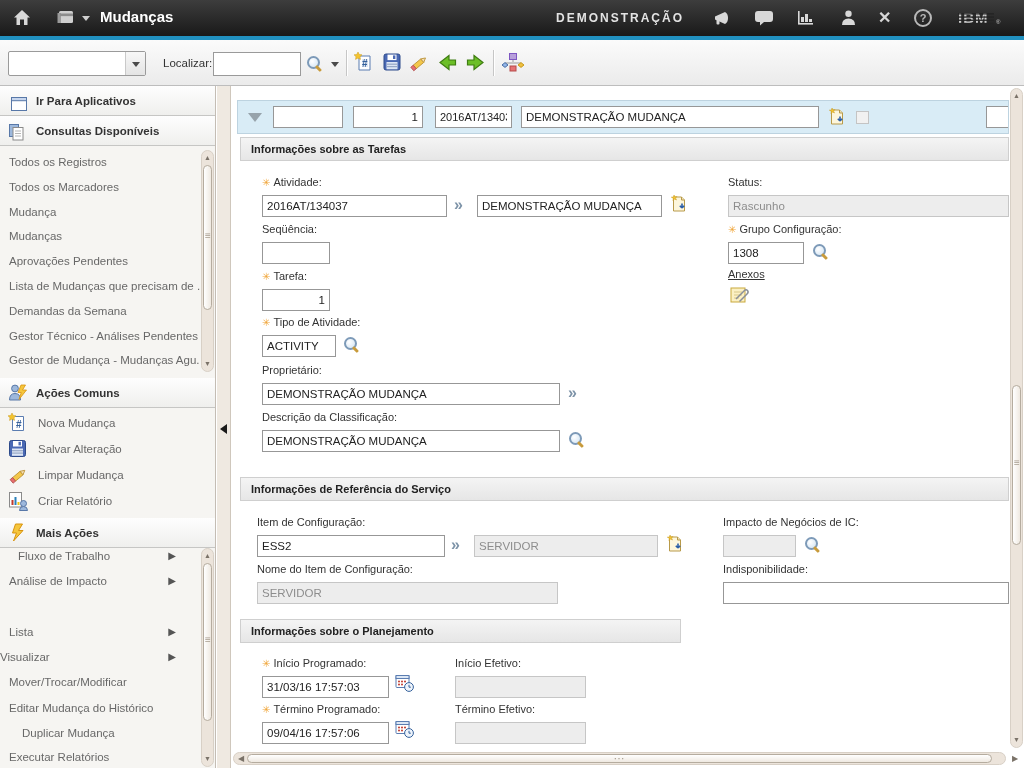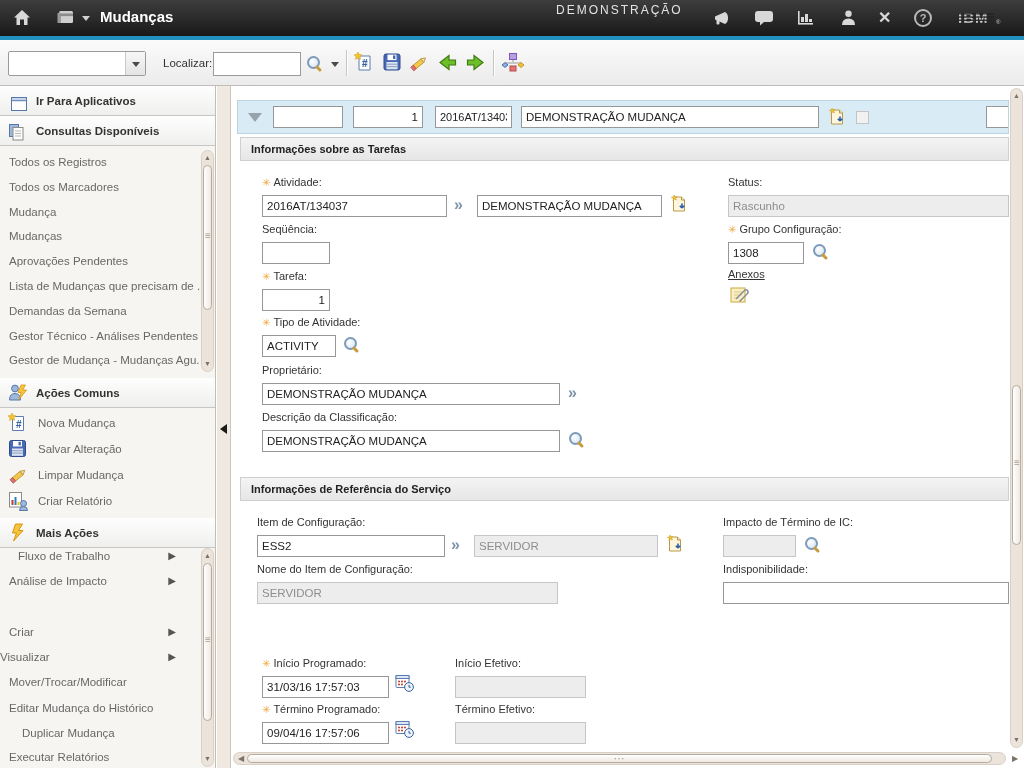--- a/index.html
+++ b/index.html
@@ -2,21 +2,21 @@
 <html><head>
 <meta charset="utf-8">
 <style>
 *{box-sizing:border-box;margin:0;padding:0}
 html,body{width:1024px;height:768px}
 body{position:relative;overflow:hidden;font-family:"Liberation Sans",sans-serif;background:#fff}
 
 #topbar{position:absolute;left:0;top:0;width:1024px;height:36px;background:linear-gradient(#3d3d3d,#191919)}
 .tbic{position:absolute;cursor:pointer}
 #title{position:absolute;left:100px;top:8px;font-size:15px;font-weight:bold;color:#fff}
-#envlbl{position:absolute;left:556px;top:3px;font-size:12px;font-weight:normal;letter-spacing:2px;color:#e3e3e3}
+#envlbl{position:absolute;left:556px;top:11px;font-size:12px;font-weight:bold;letter-spacing:2px;color:#e3e3e3}
 .caret-w{width:0;height:0;border-left:4px solid transparent;border-right:4px solid transparent;border-top:5px solid #cfcfcf}
 .xglyph{font-size:16px;font-weight:bold;color:#d6d6d6;line-height:18px}
 .helpring{width:18px;height:18px;border:2px solid #b9b9b9;border-radius:50%;color:#b9b9b9;font-size:11px;font-weight:bold;text-align:center;line-height:14px}
 
 #accent{position:absolute;left:0;top:36px;width:1024px;height:4px;background:#2191c0}
 
 #toolbar{position:absolute;left:0;top:40px;width:1024px;height:46px;background:linear-gradient(#fbfbfb,#ebebeb);border-bottom:1px solid #bdbdbd}
 #querycombo{position:absolute;left:8px;top:11px;width:138px;height:25px;background:#fff;border:1px solid #9a9a9a;border-radius:2px;cursor:pointer}
 #querycombo .cbar{position:absolute;right:0;top:0;width:20px;height:100%;border-left:1px solid #c9c9c9;background:linear-gradient(#f7f7f7,#e4e4e4)}
 .caret-d{width:0;height:0;border-left:4px solid transparent;border-right:4px solid transparent;border-top:5px solid #4a4a4a}
@@ -289,21 +289,21 @@
   <div class="sb-head" style="top:432px">
     <span class="hic" style="left:10px;top:5px">
       <svg width="16" height="19">
           <path d="M5.5 1 h7 l-4 6.5 h4.5 l-9.5 10.5 3 -8 h-4 z" fill="#f5c63d" stroke="#d9930d"></path>
         </svg>
     </span>
     <span class="t">Mais Ações</span>
   </div>
   <div class="a-item" style="top:458px;height:24px;line-height:24px"><span style="margin-left:18px">Fluxo de Trabalho</span><span class="subarr">▶</span></div>
   <div class="a-item" style="top:483px;height:24px;line-height:24px"><span style="margin-left:9px">Análise de Impacto</span><span class="subarr">▶</span></div>
-  <div class="a-item" style="top:534px;height:24px;line-height:24px"><span style="margin-left:9px">Criar</span><span class="subarr">▶</span></div>
+  <div class="a-item" style="top:534px;height:24px;line-height:24px"><span style="margin-left:9px">Lista</span><span class="subarr">▶</span></div>
   <div class="a-item" style="top:559px;height:24px;line-height:24px"><span style="margin-left:0">Visualizar</span><span class="subarr">▶</span></div>
   <div class="a-item" style="top:584px;height:24px;line-height:24px"><span style="margin-left:9px">Mover/Trocar/Modificar</span></div>
   <div class="a-item" style="top:610px;height:24px;line-height:24px"><span style="margin-left:9px">Editar Mudança do Histórico</span></div>
   <div class="a-item" style="top:635px;height:24px;line-height:24px"><span style="margin-left:22px">Duplicar Mudança</span></div>
   <div class="a-item" style="top:659px;height:24px;line-height:24px"><span style="margin-left:9px">Executar Relatórios</span></div>
   <div class="sbv" style="right:1px;top:462px;height:219px">
     <span class="up">▲</span>
     <span class="th" style="top:14px;height:158px"></span>
     <span class="dn">▼</span>
   </div>
@@ -393,27 +393,28 @@
         <path d="M4.5 3 h8 l3 3 v11 h-11 z" fill="#fdf6dc" stroke="#b89a4a"></path>
         <path d="M12.5 3 v3 h3" fill="#efe3b8" stroke="#b89a4a"></path>
         <path d="M5 1 l1 2 2 -.5 -1.5 1.5 1 2 -2 -1 -1.5 1.5 .3 -2.3 -2 -1 2.2 -.2 z" fill="#f4c430" stroke="#c89b1e" stroke-width="0.5"></path>
         <path d="M13 9.5 v4.5 m0 0 l-2.2 -2.2 m2.2 2.2 l2.2 -2.2" stroke="#2c5fa8" stroke-width="1.6" fill="none"></path>
       </svg>
   </span>
 
   <span class="lbl" style="top:477px;left:26px">Nome do Item de Configuração:</span>
   <input class="inp ro" style="top: 496px; left: 26px; width: 301px;" readonly="" value="SERVIDOR">
 
-  <span class="lbl" style="top:430px;left:492px">Impacto de Término de IC:</span>
+  <span class="lbl" style="top:430px;left:492px">Impacto de Negócios de IC:</span>
   <input class="inp ro" style="top: 449px; left: 492px; width: 73px;" readonly="" value="">
   <span class="mag" style="left:573px;top:450px"></span>
 
   <span class="lbl" style="top:477px;left:492px">Indisponibilidade:</span>
   <input class="inp" style="top: 496px; left: 492px; width: 286px;" value="">
 
+  <div class="sechead" style="top:533px;left:9px;width:441px"><span>Informações sobre o Planejamento</span></div>
 
   <span class="lbl req" style="top:571px;left:31px"><span>Início Programado:</span></span>
   <input class="inp" style="top: 590px; left: 31px; width: 127px;" value="31/03/16 17:57:03">
   <span class="icbtn" style="left:164px;top:587px">
     <svg width="20" height="20">
         <rect x="1" y="2.5" width="13" height="12" rx="1" fill="#fff" stroke="#5b7db1"></rect>
         <rect x="1" y="2.5" width="13" height="3" fill="#dce7f5" stroke="#5b7db1"></rect>
         <circle cx="4" cy="8.5" r="1" fill="#c0392b"></circle>
         <circle cx="7" cy="8.5" r="1" fill="#c0392b"></circle>
         <circle cx="10" cy="8.5" r="1" fill="#c0392b"></circle>

